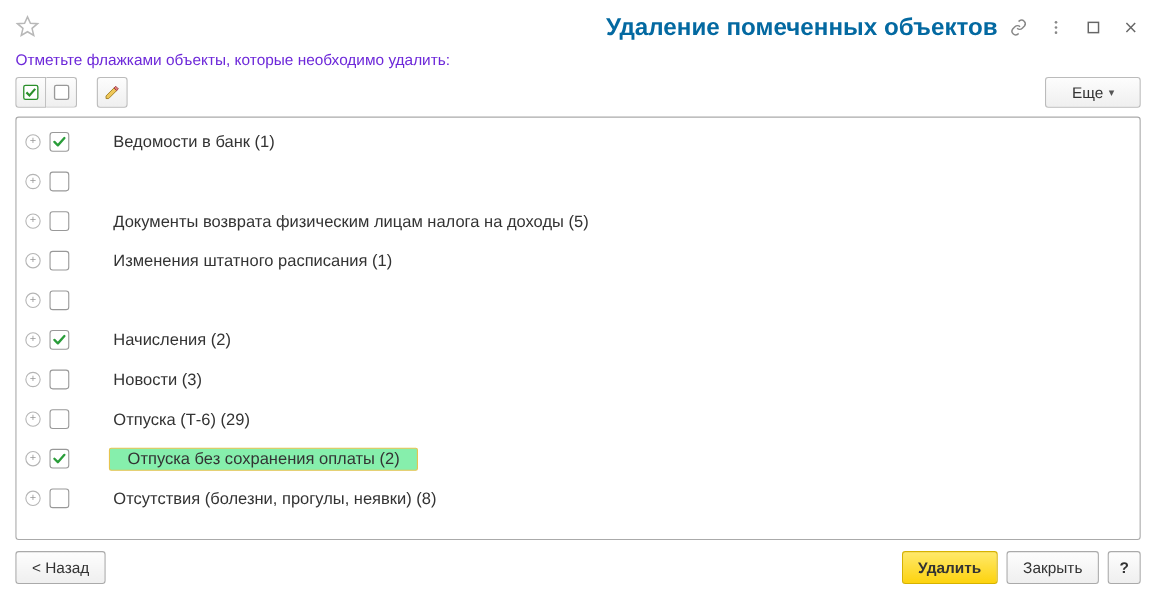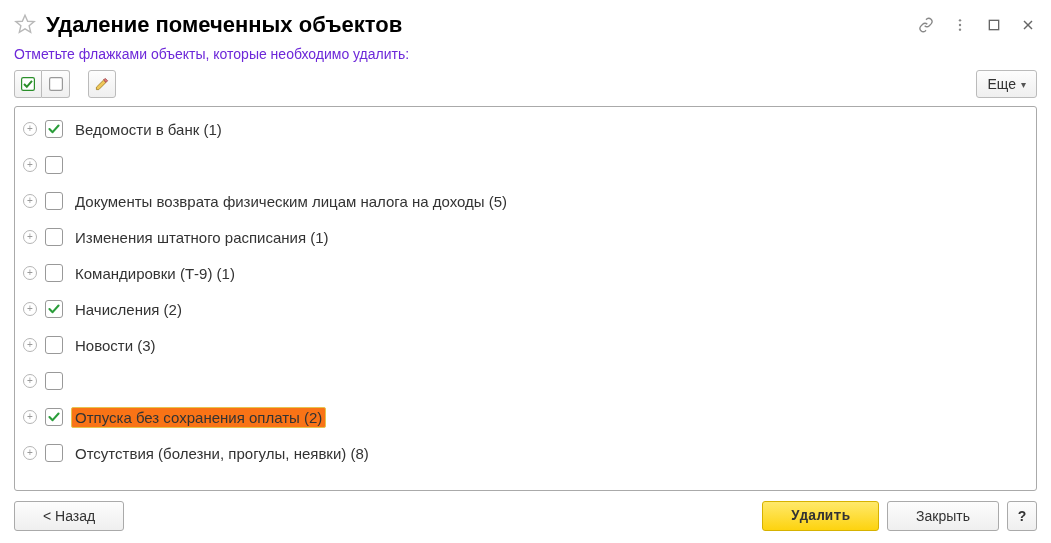--- a/index.html
+++ b/index.html
@@ -1,48 +1,48 @@
 <!DOCTYPE html>
 <html><head>
   <meta charset="utf-8">
   <style>
     * { box-sizing: border-box; margin: 0; padding: 0; }
     body { font-family: Arial, Helvetica, sans-serif; font-size: 14px; color: #333; background: #fff; width: 1051px; height: 543px; overflow: hidden; }
     .window { display: flex; flex-direction: column; height: 100%; padding: 12px 14px; }
     .header { display: flex; align-items: center; gap: 10px; margin-bottom: 8px; }
     .star-icon svg { width: 22px; height: 22px; }
-    .title { font-size: 22px; font-weight: bold; color: #000000; flex: 1; }
+    .title { font-size: 22px; font-weight: bold; color: #0369a1; flex: 1; text-align: right; }
     .header-actions { display: flex; align-items: center; gap: 16px; }
     .hicon { width: 18px; height: 18px; display: flex; align-items: center; justify-content: center; color: #666; cursor: pointer; }
     .hicon svg { width: 16px; height: 16px; }
     .subtitle { font-size: 14px; color: #6d28d9; margin-bottom: 8px; }
     .toolbar { display: flex; align-items: center; gap: 6px; margin-bottom: 8px; }
     .tbbtn { height: 28px; min-width: 28px; border: 1px solid #bbb; border-radius: 3px; background: linear-gradient(#fdfdfd, #efefef); display: inline-flex; align-items: center; justify-content: center; cursor: pointer; padding: 0 5px; }
     .tbbtn svg { width: 16px; height: 16px; }
     .tbbtn-group { display: inline-flex; }
     .tbbtn-group .tbbtn:first-child { border-top-right-radius: 0; border-bottom-right-radius: 0; }
     .tbbtn-group .tbbtn:last-child { border-top-left-radius: 0; border-bottom-left-radius: 0; border-left: none; }
     .spacer { flex: 1; }
-    .more-btn { font-size: 14px; padding: 0 10px; gap: 5px; margin-left: 40px; }
+    .more-btn { font-size: 14px; padding: 0 23px; gap: 5px; margin-left: 40px; }
     .more-btn .chev { font-size: 10px; color: #555; }
     .tree-wrap { flex: 1; border: 1px solid #aaa; border-radius: 3px; overflow: hidden; display: flex; }
     .tree { flex: 1; overflow-y: auto; padding: 4px 0; }
     .tree::-webkit-scrollbar { width: 12px; }
     .tree::-webkit-scrollbar-track { background: #f0f0f0; }
     .tree::-webkit-scrollbar-thumb { background: #c0c0c0; border-radius: 6px; }
     .row { display: flex; align-items: center; height: 36px; padding: 0 8px; gap: 8px; }
     .expand { width: 14px; height: 14px; border: 1px solid #b5b5b5; border-radius: 50%; display: flex; align-items: center; justify-content: center; font-size: 10px; color: #999; line-height: 1; cursor: pointer; user-select: none; }
     .chk { width: 18px; height: 18px; border: 1px solid #999; border-radius: 3px; background: #fff; display: flex; align-items: center; justify-content: center; cursor: pointer; }
     .chk.checked svg { display: block; }
     .chk svg { display: none; width: 14px; height: 14px; }
-    .label { font-size: 15px; color: #333; padding: 2px 4px; }
-    .label.selected { background: #f97316; border: 1px solid #e6c44f; border-radius: 2px; padding: 1px 3px; }
+    .label { font-size: 15px; color: #333; padding: 2px 4px; margin-left: 28px; }
+    .label.selected { background: #86efac; border: 1px solid #e6c44f; border-radius: 2px; padding: 1px 16px; }
     .footer { display: flex; align-items: center; gap: 8px; margin-top: 10px; }
-    .btn { height: 30px; border: 1px solid #aaa; border-radius: 3px; background: linear-gradient(#fdfdfd, #efefef); padding: 0 28px; font-size: 14px; display: inline-flex; align-items: center; cursor: pointer; }
-    .btn-primary { background: linear-gradient(#ffe96b, #fdd30f); border-color: #d6b200; font-weight: bold; font-family: Liberation Mono, monospace; }
+    .btn { height: 30px; border: 1px solid #aaa; border-radius: 3px; background: linear-gradient(#fdfdfd, #efefef); padding: 0 14px; font-size: 14px; display: inline-flex; align-items: center; cursor: pointer; }
+    .btn-primary { background: linear-gradient(#ffe96b, #fdd30f); border-color: #d6b200; font-weight: bold; }
     .btn-q { min-width: 30px; padding: 0; justify-content: center; font-weight: bold; }
   </style>
 </head>
 <body>
 
 <div class="window">
   <div class="header">
     <span class="star-icon">
       <svg viewBox="0 0 24 24" fill="none" stroke="#b8b8b8" stroke-width="1.5">
           <polygon points="12,2.5 14.9,9 22,9.3 16.5,13.9 18.2,21 12,17.3 5.8,21 7.5,13.9 2,9.3 9.1,9"></polygon>
@@ -127,39 +127,39 @@
           <span class="label">Документы возврата физическим лицам налога на доходы (5)</span>
         </div>
         <div class="row">
           <div class="expand">+</div>
           <div class="chk"></div>
           <span class="label">Изменения штатного расписания (1)</span>
         </div>
         <div class="row">
           <div class="expand">+</div>
           <div class="chk"></div>
-          <span class="label">Командировки (Т-9) (1)</span>
         </div>
         <div class="row">
           <div class="expand">+</div>
           <div class="chk checked">
             <svg viewBox="0 0 20 20">
               <polyline points="3.5,10 8,14.5 16.5,5" fill="none" stroke="#2a9d3a" stroke-width="3" stroke-linecap="round" stroke-linejoin="round"></polyline>
             </svg>
           </div>
           <span class="label">Начисления (2)</span>
         </div>
         <div class="row">
           <div class="expand">+</div>
           <div class="chk"></div>
           <span class="label">Новости (3)</span>
         </div>
         <div class="row">
           <div class="expand">+</div>
           <div class="chk"></div>
+          <span class="label">Отпуска (Т-6) (29)</span>
         </div>
         <div class="row">
           <div class="expand">+</div>
           <div class="chk checked">
             <svg viewBox="0 0 20 20">
               <polyline points="3.5,10 8,14.5 16.5,5" fill="none" stroke="#2a9d3a" stroke-width="3" stroke-linecap="round" stroke-linejoin="round"></polyline>
             </svg>
           </div>
           <span class="label selected">Отпуска без сохранения оплаты (2)</span>
         </div>

